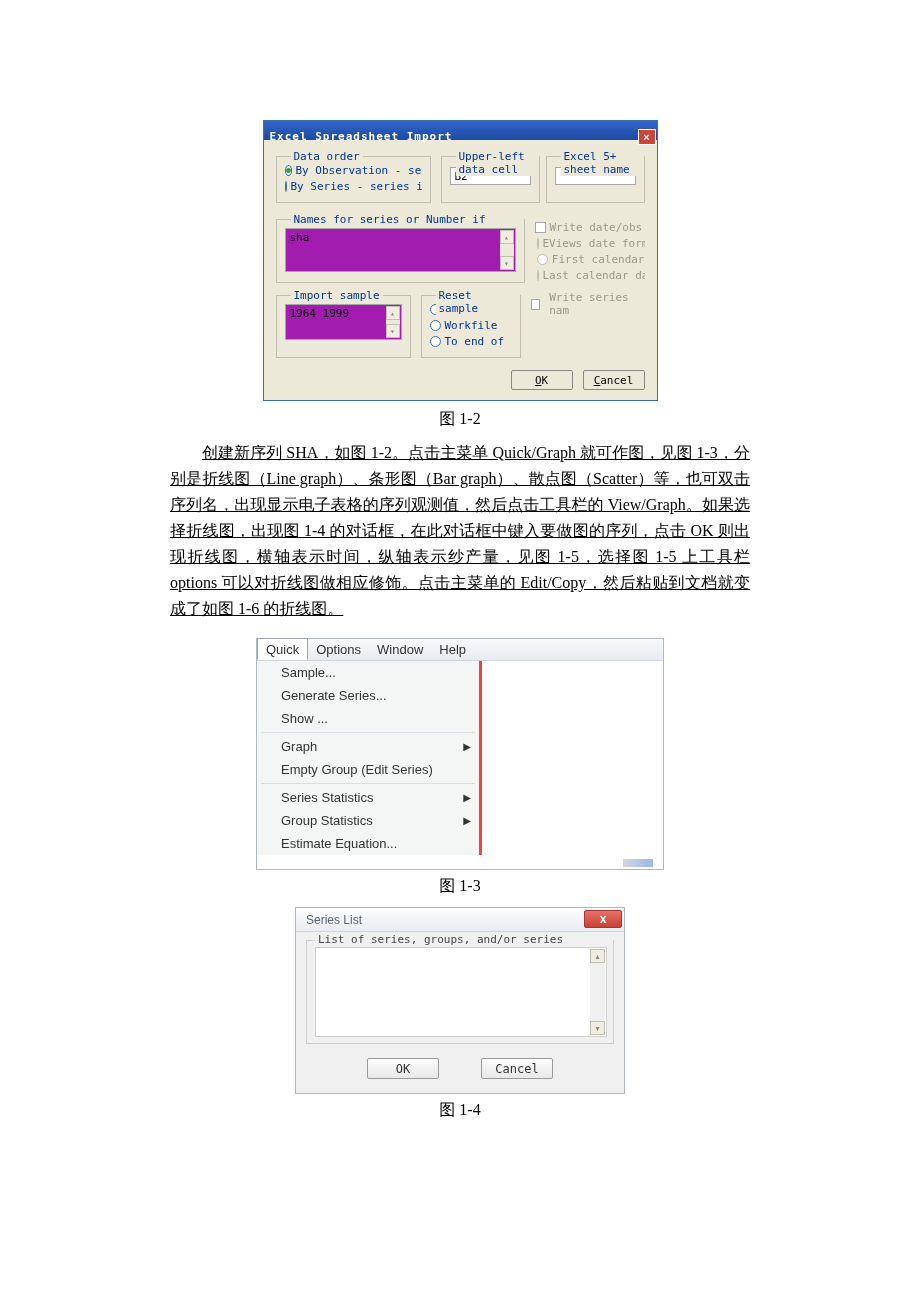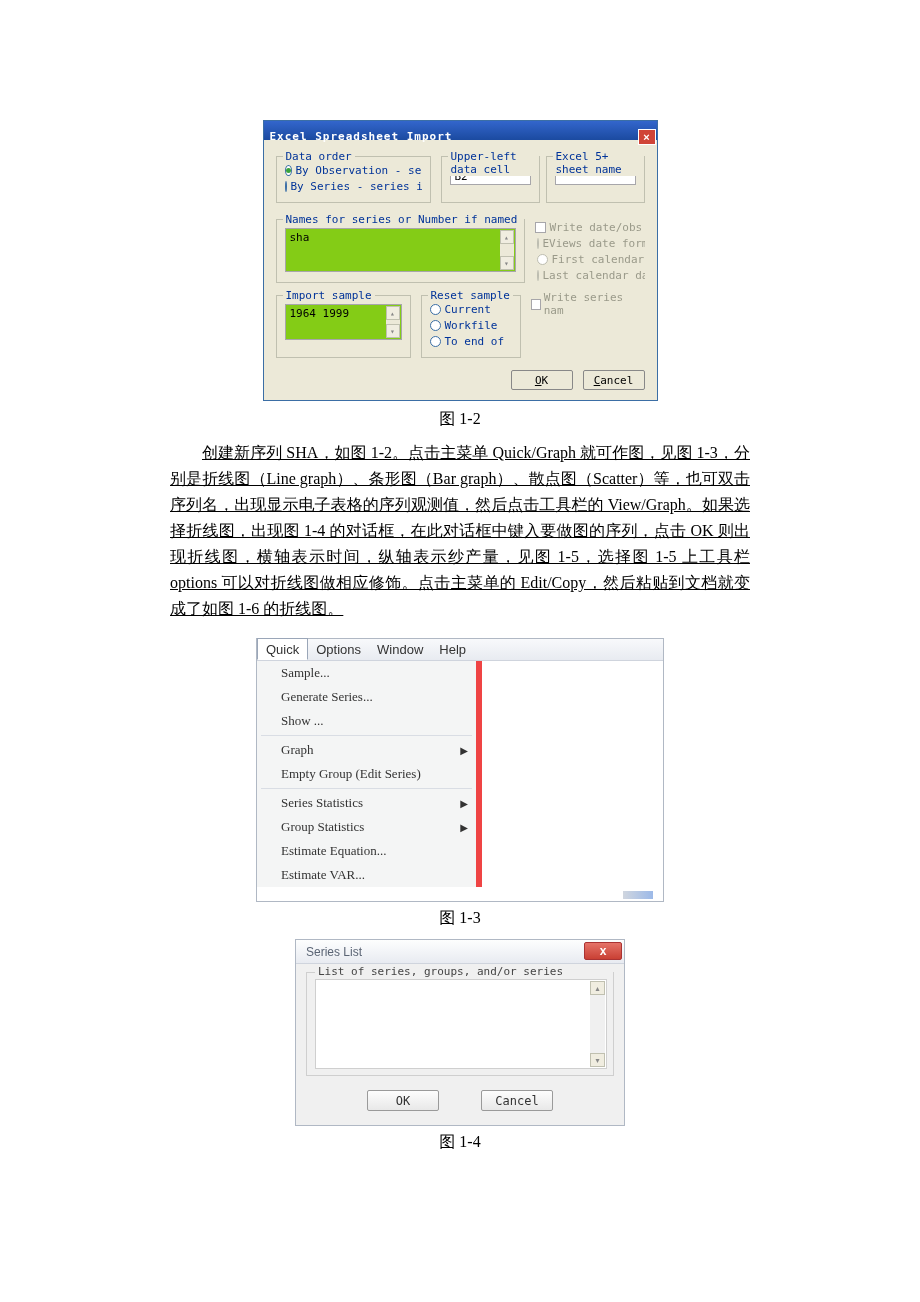--- a/index.html
+++ b/index.html
@@ -7,44 +7,44 @@
   .page { width: 920px; min-height: 1302px; margin: 0 auto; padding: 120px 170px 40px 170px; position: relative; }
 
   
   .dlg1 { width: 395px; margin: 0 auto 8px auto; border: 1px solid #3b6ea5; background: #ece9d8; font-family: "NSimSun","SimSun",monospace; font-size: 11px; color: #003399; }
   .dlg1 .titlebar { display:flex; align-items:center; height:19px; padding:12px 1px 0 6px; background: linear-gradient(#3366cc,#1b4aa0); color:#fff; font-weight:bold; }
   .dlg1 .titlebar .ttxt { flex:1; letter-spacing:1px; }
   .dlg1 .closebtn { width:18px; height:16px; background:#d04437; border:1px solid #fff; color:#fff; display:flex; align-items:center; justify-content:center; font-family:sans-serif; font-size:11px; font-weight:bold; }
   .dlg1 .body { padding:10px 12px 10px 12px; }
   .dlg1 .row1 { display:flex; gap:10px; }
   .fs { border:1px solid #c0c0b0; padding:4px 8px 8px 8px; position:relative; margin-top:6px; }
-  .fs .lg { position:absolute; top:-7px; left:6px; background:#ece9d8; padding:0 3px; font-size:11px; }
+  .fs .lg { position:absolute; top:-7px; left:14px; background:#ece9d8; padding:0 3px; font-size:11px; }
   .radio { display:flex; align-items:center; gap:4px; margin:3px 0 1px 0; white-space:nowrap; overflow:hidden; }
   .rdot { width:11px; height:11px; border:1px solid #3b6ea5; border-radius:50%; display:inline-flex; align-items:center; justify-content:center; background:#fff; }
   .rdot.on::after { content:""; width:5px; height:5px; background:#39a33b; border-radius:50%; display:block; }
   .tin { background:#fff; border:1px solid #a7a6aa; height:18px; padding:1px 4px; font:inherit; font-size:11px; display:flex; align-items:center; color:#000; }
-  .tarea { background:#84cc16; border:1px solid #a7a6aa; padding:2px 4px; font:inherit; color:#000; position:relative; }
+  .tarea { background:#a21caf; border:1px solid #a7a6aa; padding:2px 4px; font:inherit; color:#000; position:relative; }
   .tarea .sbar { position:absolute; right:1px; top:1px; bottom:1px; width:14px; background:#ece9d8; display:flex; flex-direction:column; justify-content:space-between; }
   .sbtn { height:14px; border:1px solid #c0c0b0; background:#f0ede0; display:flex; align-items:center; justify-content:center; font-size:8px; color:#888; }
   .chk { width:11px; height:11px; border:1px solid #a7a6aa; background:#fff; display:inline-block; }
   .gray { color:#9a9a8a; }
   .btn { min-width:62px; height:20px; border:1px solid #888; border-radius:2px; background:#ece9d8; display:inline-flex; align-items:center; justify-content:center; font:inherit; color:#000; padding:0 8px; }
   .u { text-decoration: underline; }
 
   .caption { text-align:center; font-family: "SimSun","宋体",serif; font-size:16px; margin:6px 0 10px 0; }
   .bodytext { font-size:16px; line-height:26px; text-align:justify; }
   .bodytext .indent { text-indent:2em; display:block;text-decoration:underline; }
 
   
   .dlg2 { width:408px; margin:16px auto 0 auto; border:1px solid #b0b8c4; background:#fff; font-family:"Segoe UI",Tahoma,sans-serif; font-size:13px; color:#333; }
   .dlg2 .menubar { height:22px; background:linear-gradient(#f8f9fb,#e8ebf1); display:flex; align-items:stretch; border-bottom:1px solid #cfd4dd; }
   .dlg2 .mitem { padding:3px 8px 0 8px; }
   .dlg2 .mitem.sel { background:#fff; border:1px solid #9aa6b8; border-bottom-color:#fff; margin-top:-1px; }
   .dlg2 .panel { display:flex; }
-  .dlg2 .dropdown { width:225px; background:#f4f5f5; border-right:6px solid #ef4444;font-family:Liberation Serif, serif; }
+  .dlg2 .dropdown { width:225px; background:#f4f5f5; border-right:3px solid #ef4444; }
   .dlg2 .ditem { padding:4px 8px 4px 24px; display:flex; justify-content:space-between; align-items:center; }
   .dlg2 .dsep { height:1px; background:#d9dde4; margin:2px 4px; }
   .dlg2 .arrow { font-size:10px; }
   .dlg2 .submenu { flex:1; background:#fff; }
   .dlg2 .sitem { padding:4px 10px 4px 16px; }
   .dlg2 .tail { height:14px; background:#fff; position:relative; }
   .dlg2 .tail::after { content:""; position:absolute; right:10px; bottom:2px; width:30px; height:8px; background:linear-gradient(90deg,#d0d6df,#9cb9e8); }
 
   
   .dlg3 { width:330px; margin:8px auto 0 auto; border:1px solid #b0b8c4; background:#f0f0f0; font-family:"Tahoma",sans-serif; font-size:12px; color:#333; }
@@ -111,21 +111,21 @@
         </div>
         <div style="width:110px; padding-top:8px;">
           <div style="display:flex; align-items:center; gap:4px;">
             <span class="chk"></span>
             <span class="gray">Write date/obs</span>
           </div>
           <div class="radio gray" style="margin-left:2px;">
             <span class="rdot" style="border-color:#bdbdb0;"></span>
             <span>EViews date form</span>
           </div>
-          <div class="radio gray" style="margin-left:2px;">
+          <div class="radio gray" style="margin-left:2px;justify-content:flex-end;">
             <span class="rdot" style="border-color:#bdbdb0;"></span>
             <span>First calendar</span>
           </div>
           <div class="radio gray" style="margin-left:2px;">
             <span class="rdot" style="border-color:#bdbdb0;"></span>
             <span>Last calendar da</span>
           </div>
         </div>
       </div>
 
@@ -149,21 +149,21 @@
           <div class="radio">
               <span class="rdot"></span>
               <span>Workfile</span>
             </div>
           <div class="radio">
               <span class="rdot"></span>
               <span>To end of</span>
             </div>
         </div>
         <div style="width:110px; padding-top:2px;">
-          <div style="display:flex; align-items:center; gap:3px;justify-content:flex-end;">
+          <div style="display:flex; align-items:center; gap:9px;justify-content:flex-end;">
             <span class="chk"></span>
             <span class="gray">Write series nam</span>
           </div>
         </div>
       </div>
 
       <div style="display:flex; justify-content:flex-end; gap:10px; margin-top:12px;">
         <span class="btn">
             <span class="u" style="text-decoration:none;"><span class="u">O</span>K</span>
           </span>
@@ -208,23 +208,20 @@
         <div class="ditem">
             <span>Series Statistics</span>
             <span class="arrow">▶</span>
           </div>
         <div class="ditem">
             <span>Group Statistics</span>
             <span class="arrow">▶</span>
           </div>
         <div class="ditem">
             <span>Estimate Equation...</span>
-          </div>
-        <div class="ditem">
-            <span>Estimate VAR...</span>
           </div>
       </div>
     </div>
     <div class="tail"></div>
   </div>
 
   <div class="caption">图 1-3</div>
 
   <div class="dlg3">
     <div class="tb">

